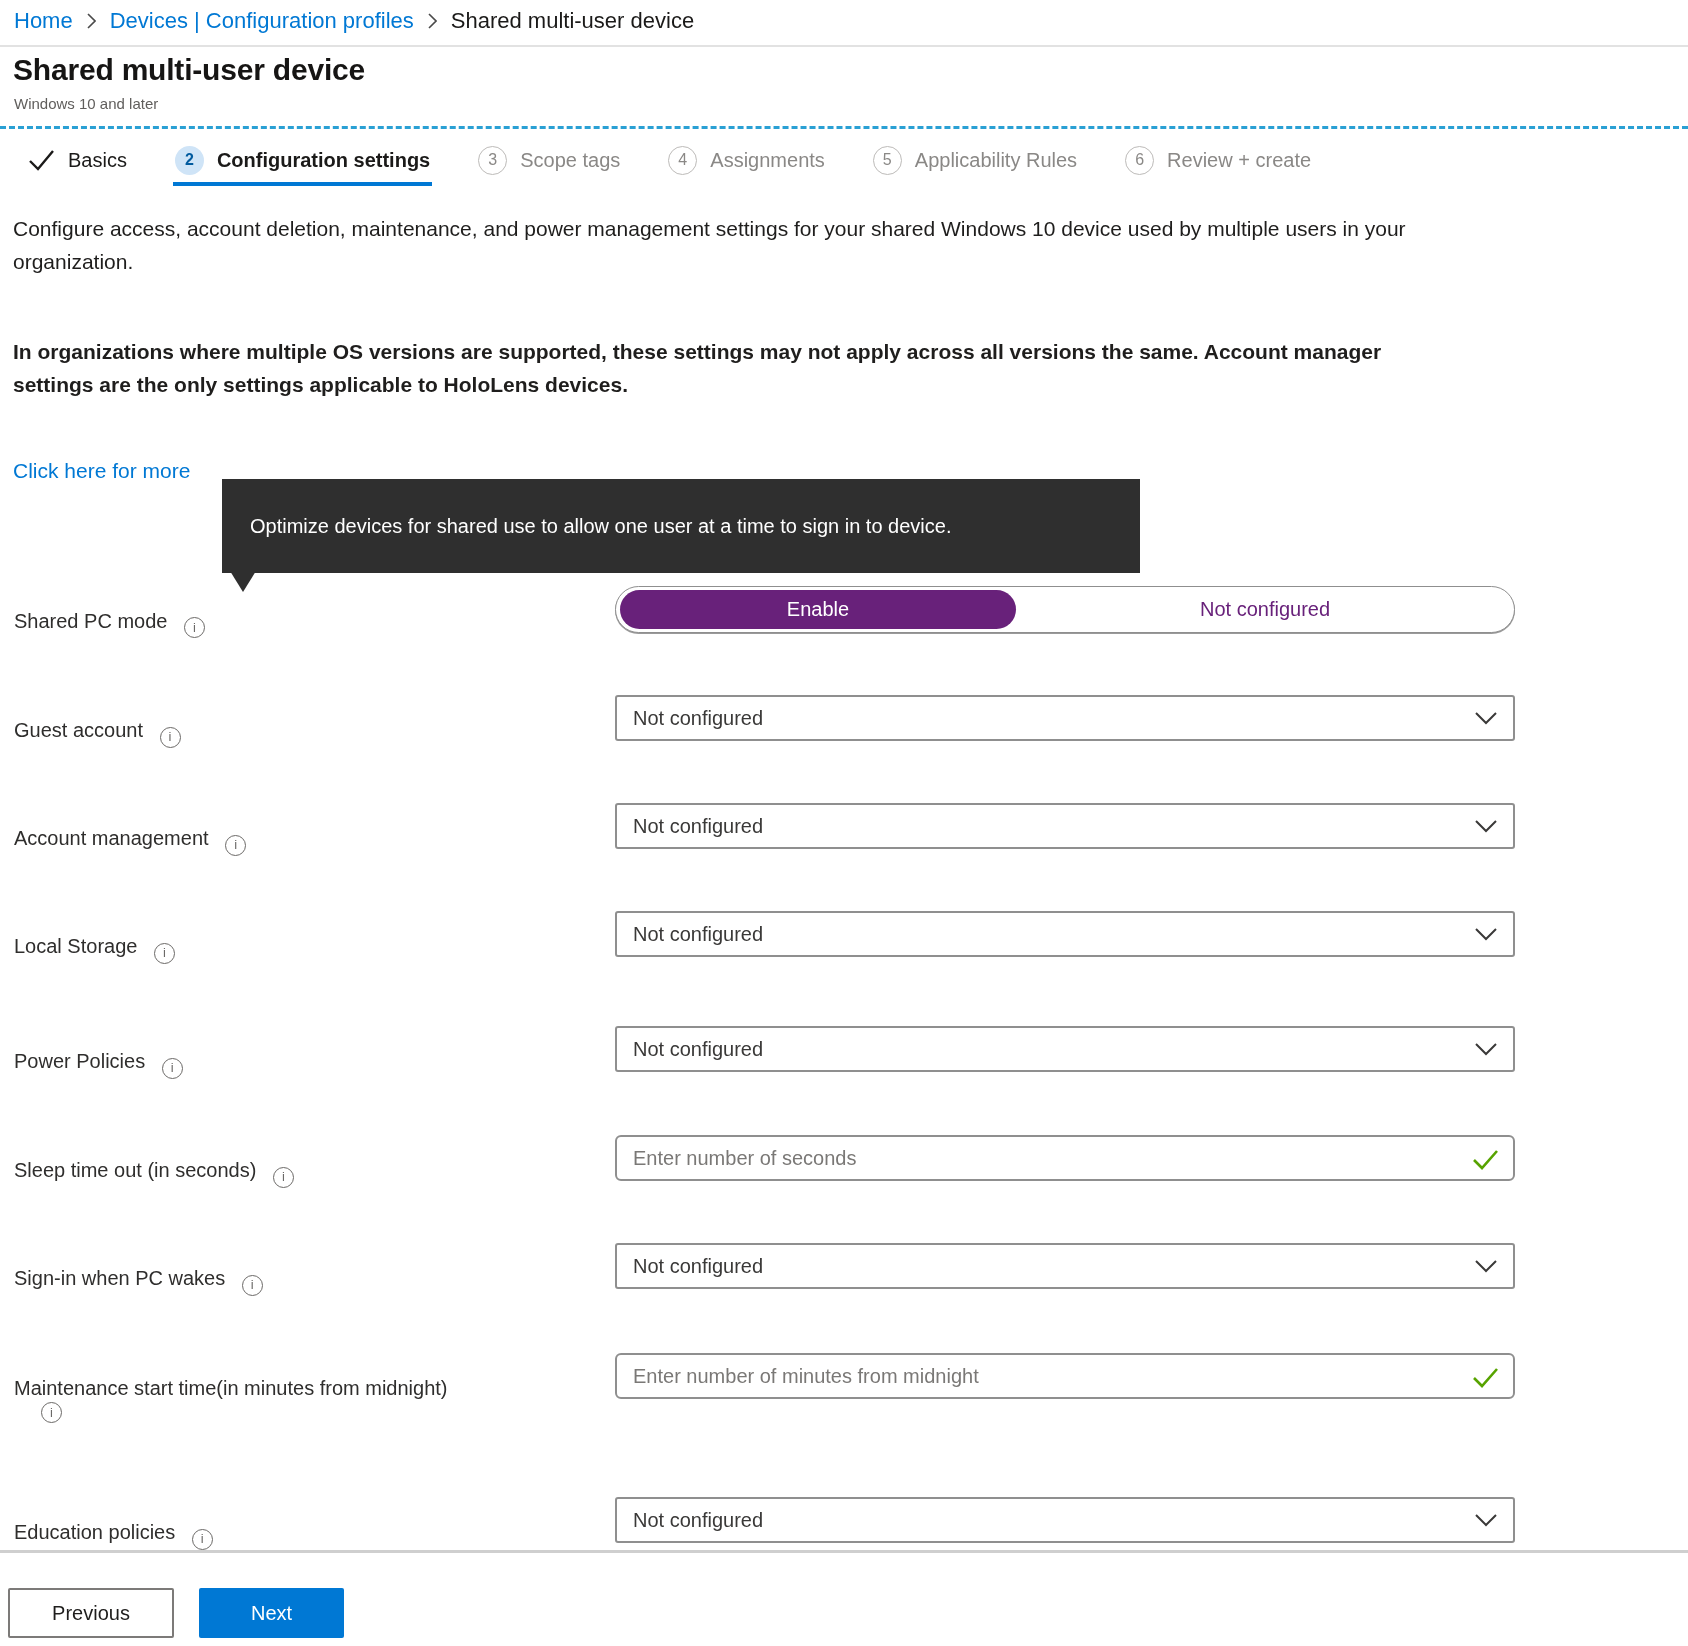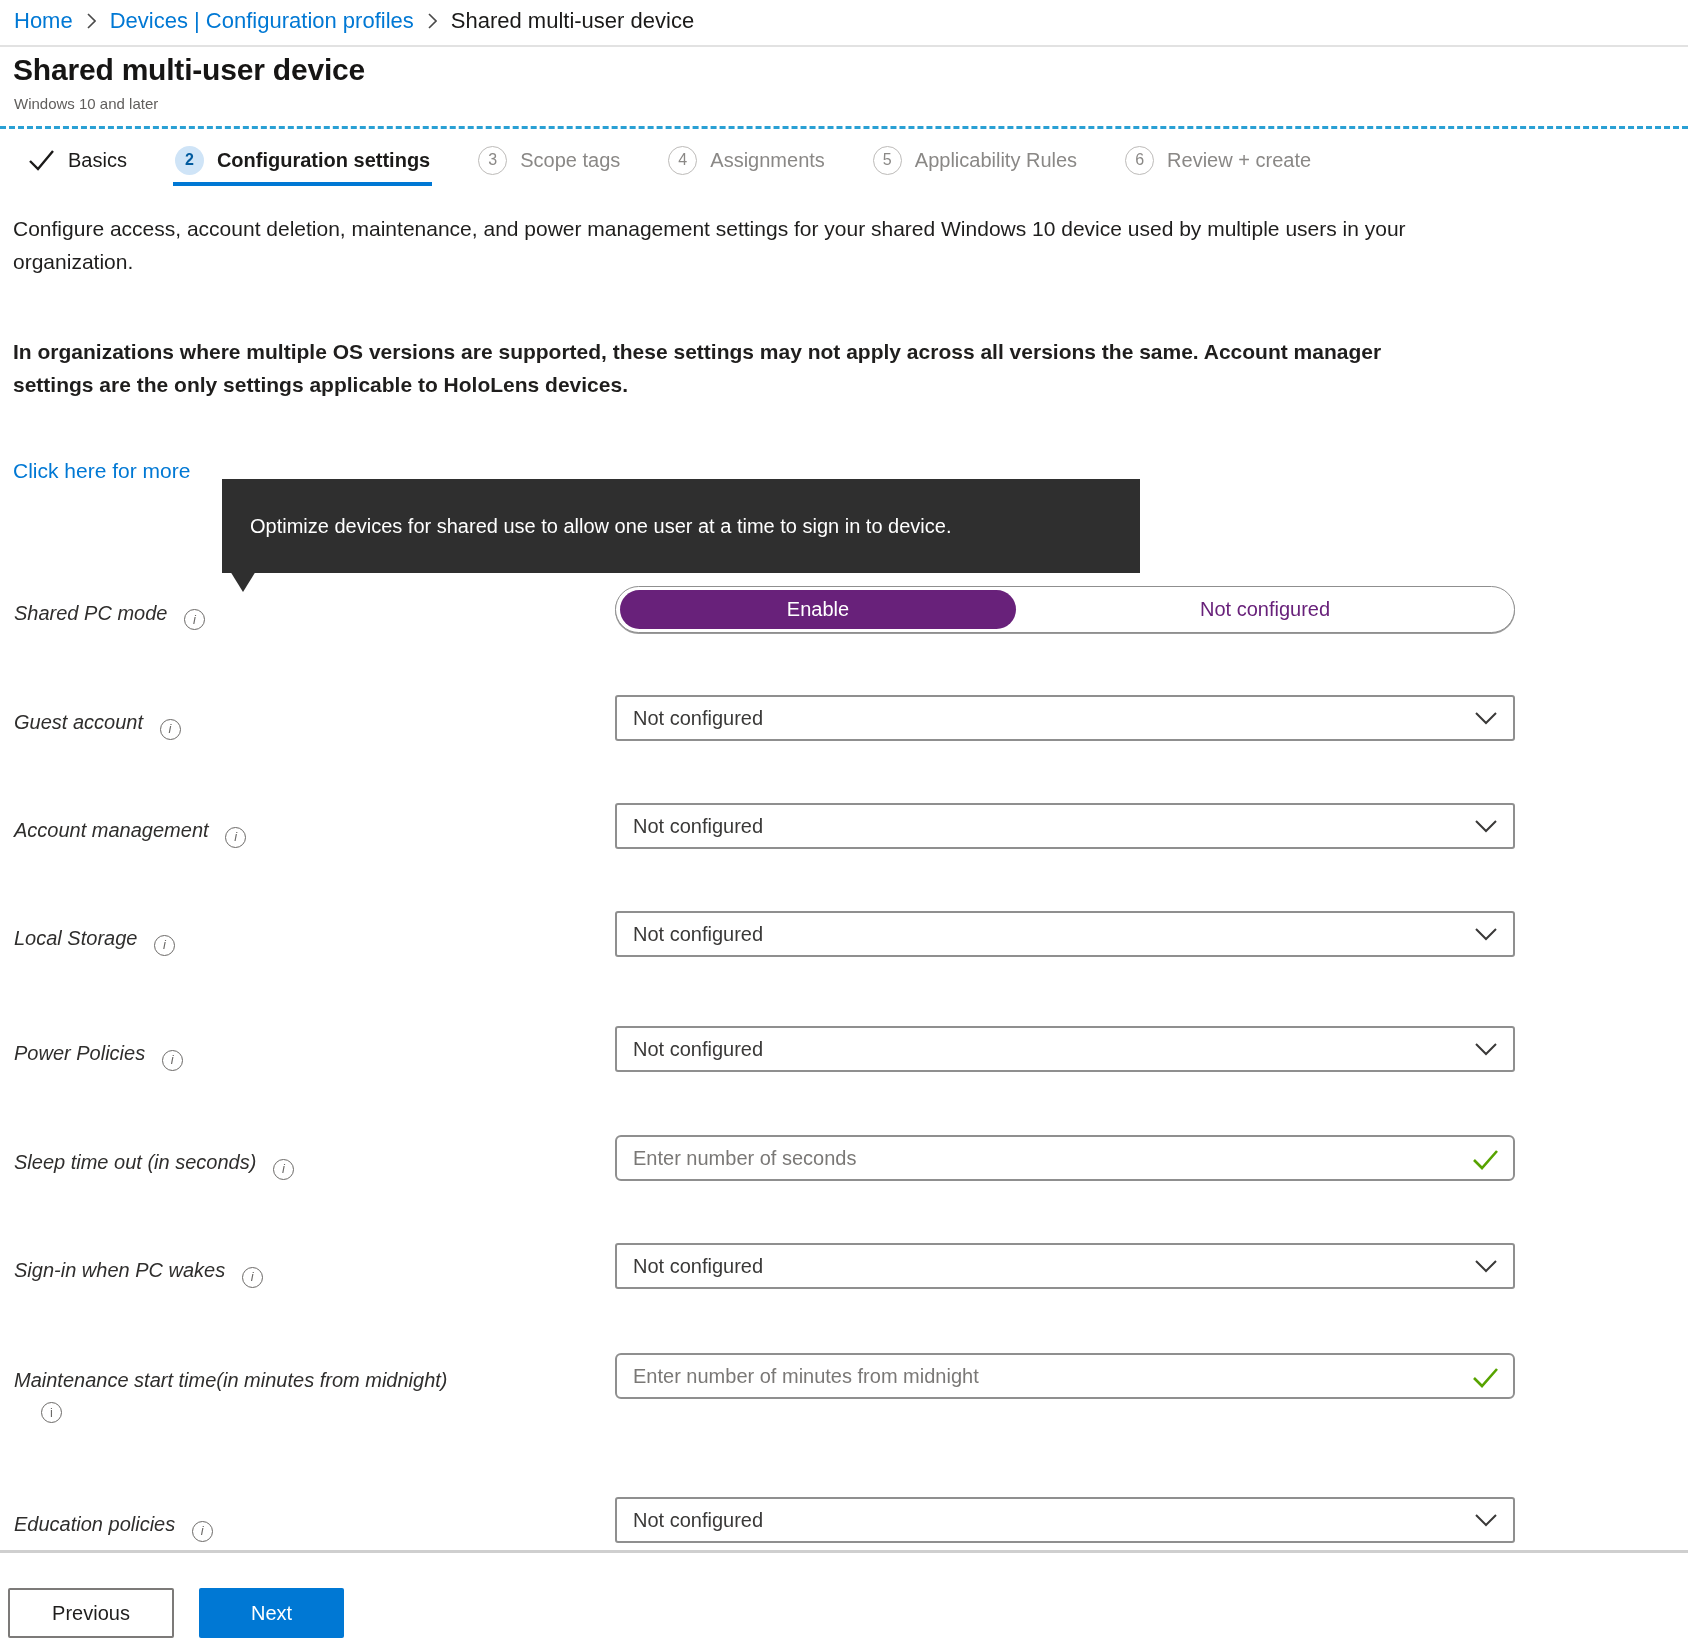--- a/index.html
+++ b/index.html
@@ -42,21 +42,21 @@
   .para1{top:212px;}
   .para2{top:335px;font-weight:bold;}
   .more-link{position:absolute;top:459px;left:13px;font-size:21px;color:var(--accent-blue);cursor:pointer;}
   
   .tooltip{position:absolute;left:222px;top:479px;width:918px;height:94px;background:var(--tooltip-bg);color:#fff;
     display:flex;align-items:center;padding-left:28px;font-size:20px;z-index:5;}
   .tooltip-arrow{position:absolute;left:230px;top:571px;width:0;height:0;z-index:5;
     border-left:13px solid transparent;border-right:13px solid transparent;border-top:21px solid var(--tooltip-bg);}
   
   .frow{position:absolute;left:0;width:100%;}
-  .flabel{position:absolute;left:14px;top:4px;height:46px;line-height:46px;font-size:20px;color:#2f2e2d;white-space:nowrap;font-style:italic;}
+  .flabel{position:absolute;left:14px;top:12px;height:46px;line-height:46px;font-size:20px;color:#2f2e2d;white-space:nowrap;}
   .info{display:inline-flex;align-items:center;justify-content:center;width:21px;height:21px;border-radius:50%;
     border:1.5px solid #6b6967;color:#6b6967;font-size:13px;margin-left:11px;vertical-align:-4px;cursor:pointer;}
   .fieldbox{position:absolute;left:615px;top:0;width:900px;height:46px;background:#fff;
     border:2px solid #8f8f8f;border-radius:3px;display:flex;align-items:center;padding:0 16px;font-size:20px;color:#3a3938;cursor:pointer;}
   .fieldbox .chev{margin-left:auto;flex:none;}
   .txtwrap{position:absolute;left:615px;top:0;width:900px;height:46px;background:#fff;border:2px solid #8f8f8f;border-radius:6px;}
   .txtwrap input{position:absolute;inset:0;border:none;outline:none;background:transparent;
     padding:0 52px 0 16px;font-size:20px;font-family:inherit;color:#3a3938;width:100%;height:100%;}
   .txtwrap input::placeholder{color:#7a7876;opacity:1;}
   .txtwrap .vcheck{position:absolute;right:14px;top:12px;}

